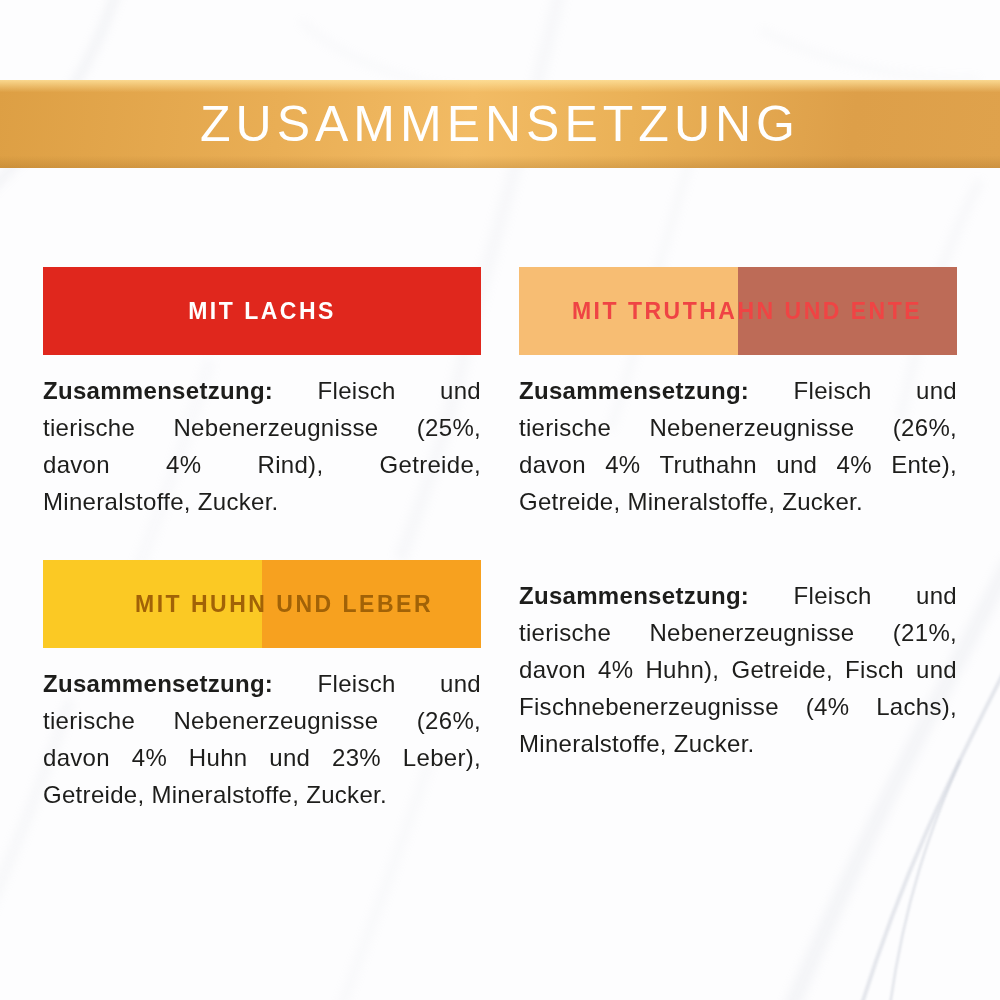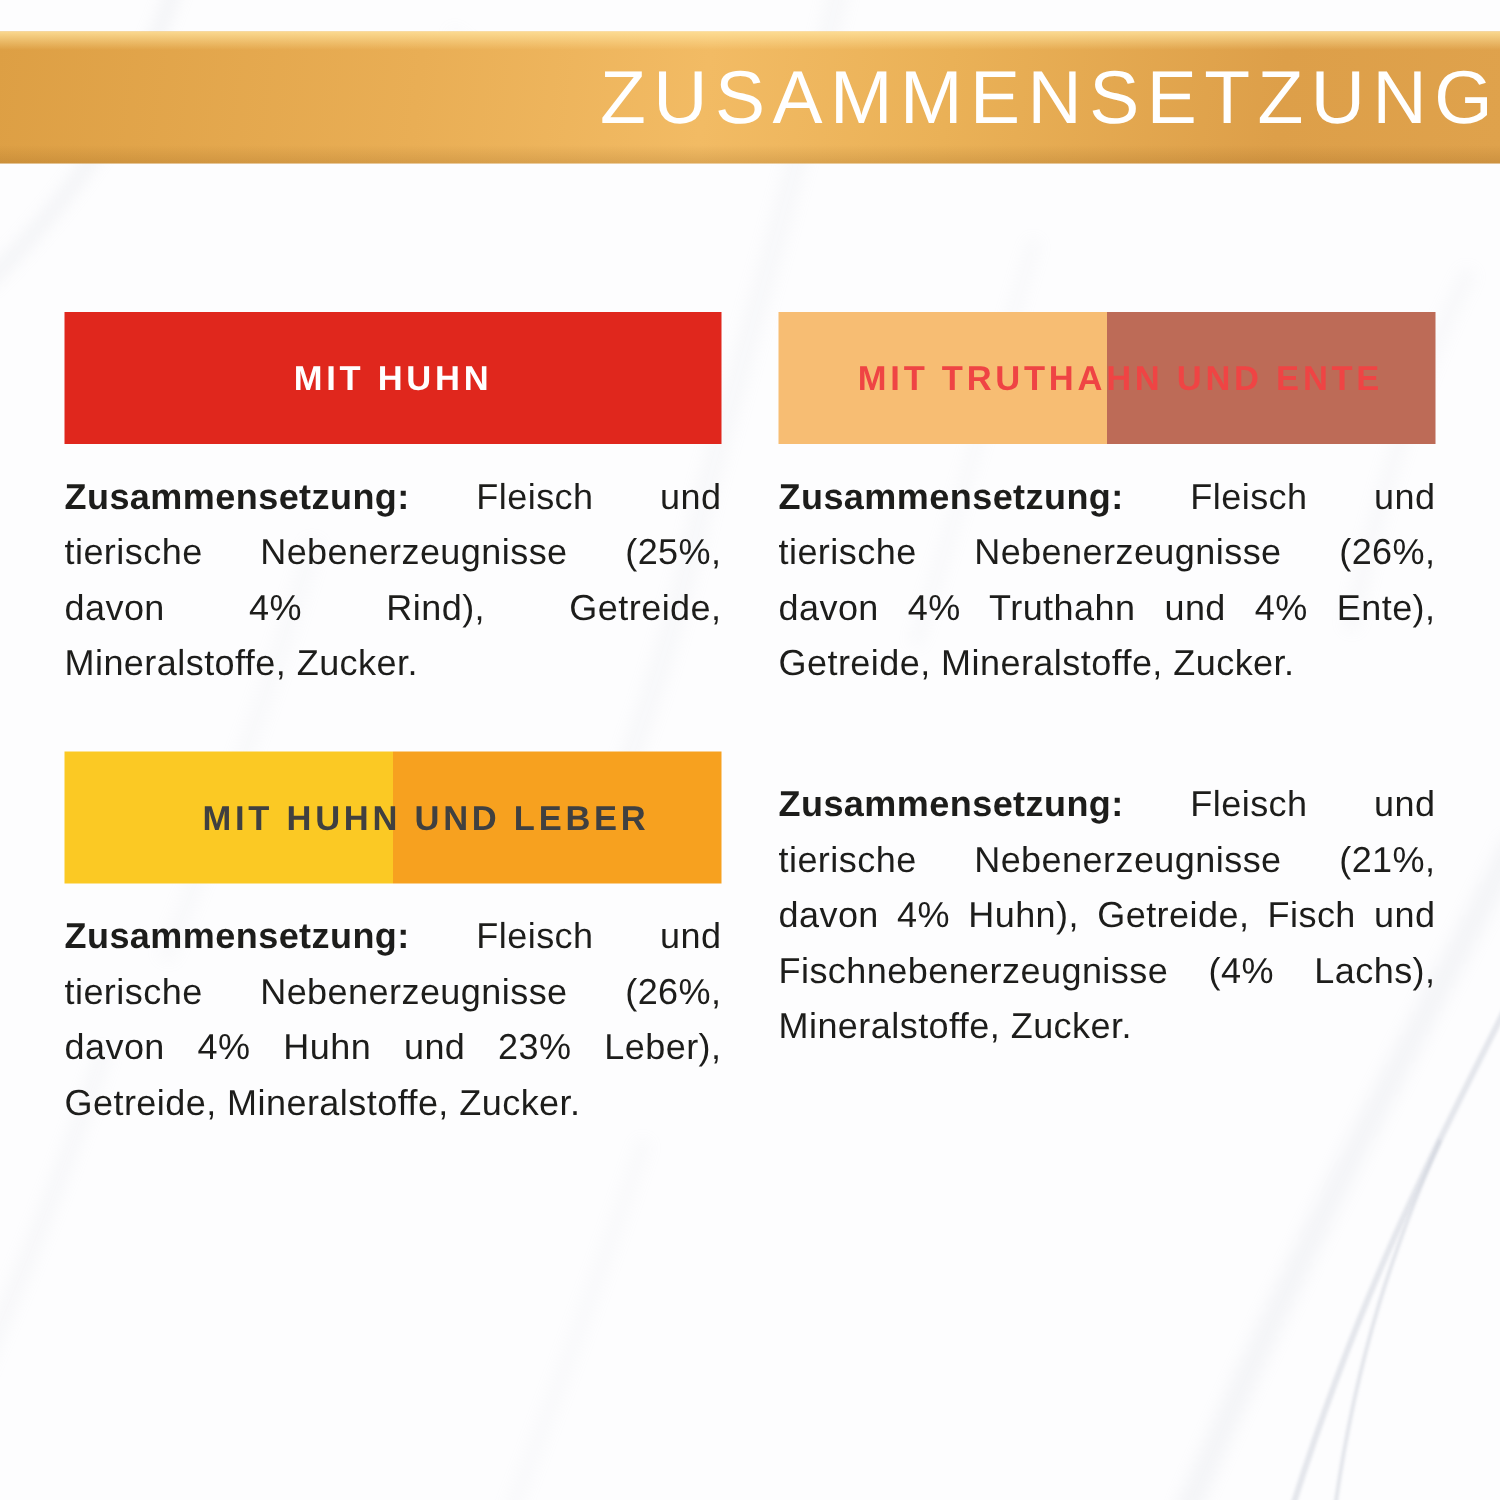--- a/index.html
+++ b/index.html
@@ -6,22 +6,22 @@
   .page{
     position:relative;width:1000px;height:1000px;overflow:hidden;
     background:#fdfdfe;font-family:"Liberation Sans",sans-serif;
     margin:0 auto;
   }
   .marble{position:absolute;left:0;top:0;width:1000px;height:1000px;}
   .content{position:relative;z-index:1;}
 
   
   .gold-banner{
-    margin-top:21px;height:88px;width:100%;
-    display:flex;align-items:center;justify-content:flex-end;
+    margin-top:80px;height:88px;width:100%;
+    display:flex;align-items:center;justify-content:center;
     background:
       linear-gradient(180deg, rgba(255,226,156,.85) 0%, rgba(255,226,156,0) 14%),
       linear-gradient(180deg, rgba(0,0,0,0) 86%, rgba(120,70,10,.18) 100%),
       linear-gradient(97deg,#dd9f44 0%,#e9ae55 28%,#f2bb64 47%,#eab157 63%,#dd9f49 85%,#dfa24c 100%);
   }
   .page-title{
     margin:0;color:#ffffff;font-weight:400;font-size:50px;
     letter-spacing:5px;line-height:1;white-space:nowrap;
   }
 
@@ -87,41 +87,41 @@
     <header class="gold-banner">
       <h1 class="page-title" style="color: rgb(255, 255, 255);">ZUSAMMENSETZUNG</h1>
     </header>
 
     <main class="grid" style="color: rgb(29, 29, 27);">
 
       <section class="card">
         <div class="label-banner">
           <div class="half left" style="background-color: rgb(224, 39, 29);"></div>
           <div class="half right" style="background-color: rgb(224, 39, 29);"></div>
-          <h2 class="variant-title" style="color: rgb(255, 255, 255);">MIT HUHN</h2>
+          <h2 class="variant-title" style="color: rgb(255, 255, 255);">MIT LACHS</h2>
         </div>
         <p class="body"><strong>Zusammensetzung:</strong>
           <span>Fleisch und tierische Nebenerzeugnisse (25%, davon 4% Rind), Getreide, Mineralstoffe, Zucker.</span></p>
       </section>
 
       <section class="card">
         <div class="label-banner">
           <div class="half left" style="background-color: rgb(247, 189, 115);"></div>
           <div class="half right" style="background-color: rgb(189, 107, 87);"></div>
           <h2 class="variant-title" style="color: #ef4444; margin-left: 18px;">MIT TRUTHAHN UND ENTE</h2>
         </div>
         <p class="body"><strong>Zusammensetzung:</strong>
           <span>Fleisch und tierische Nebenerzeugnisse (26%, davon 4% Truthahn und 4% Ente), Getreide, Mineralstoffe, Zucker.</span></p>
       </section>
 
       <section class="card">
         <div class="label-banner">
           <div class="half left" style="background-color: rgb(251, 201, 36);"></div>
           <div class="half right" style="background-color: rgb(247, 161, 31);"></div>
-          <h2 class="variant-title" style="color: #404040; margin-left: 44px;">MIT HUHN UND LEBER</h2>
+          <h2 class="variant-title" style="color: #a16207; margin-left: 44px;">MIT HUHN UND LEBER</h2>
         </div>
         <p class="body"><strong>Zusammensetzung:</strong>
           <span>Fleisch und tierische Nebenerzeugnisse (26%, davon 4% Huhn und 23% Leber), Getreide, Mineralstoffe, Zucker.</span></p>
       </section>
 
       <section class="card">
         <p class="body"><strong>Zusammensetzung:</strong>
           <span>Fleisch und tierische Nebenerzeugnisse (21%, davon 4% Huhn), Getreide, Fisch und Fischnebenerzeugnisse (4% Lachs), Mineralstoffe, Zucker.</span></p>
       </section>
 

